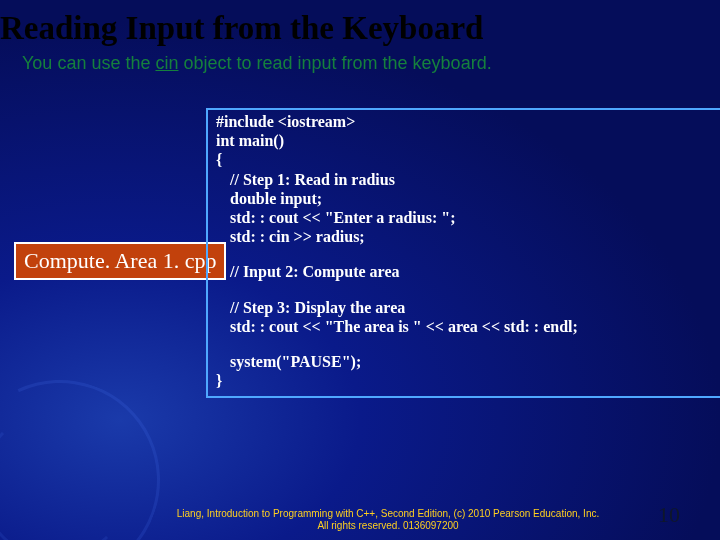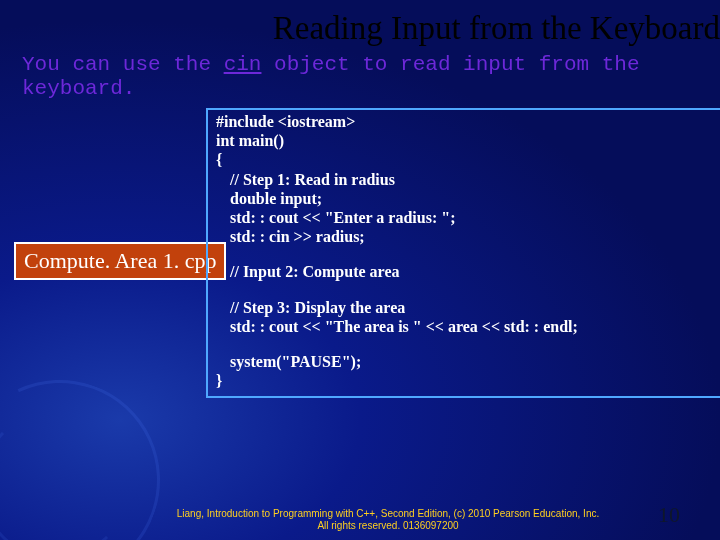--- a/index.html
+++ b/index.html
@@ -7,30 +7,30 @@
   body {
     background: #0a1a8a;
     background: radial-gradient(ellipse 600px 400px at 120px 420px, #1a3aaa 0%, #0a1a8a 40%, #050d5a 100%);
     font-family: "Times New Roman", Times, serif;
     color: #fff;
     position: relative;
   }
   .title {
     color: #000;
     font-size: 33px;
-    font-weight: 400;
-    text-align: right;
+    font-weight: 700;
+    text-align: left;
     padding-top: 10px;
     font-family: "Times New Roman", Times, serif;
     width: 100%;
   }
   .intro {
-    color: #6d28d9;
-    font-size: 21px;
-    font-family: Liberation Mono, monospace;
+    color: #15803d;
+    font-size: 18px;
+    font-family: Liberation Sans, sans-serif;
     padding: 6px 22px 0 22px;
     line-height: 1.15;
   }
   .intro u { text-decoration: underline; }
   .filebox {
     position: absolute;
     left: 14px;
     top: 242px;
     background: #c2410c;
     border: 2px solid #fff;

